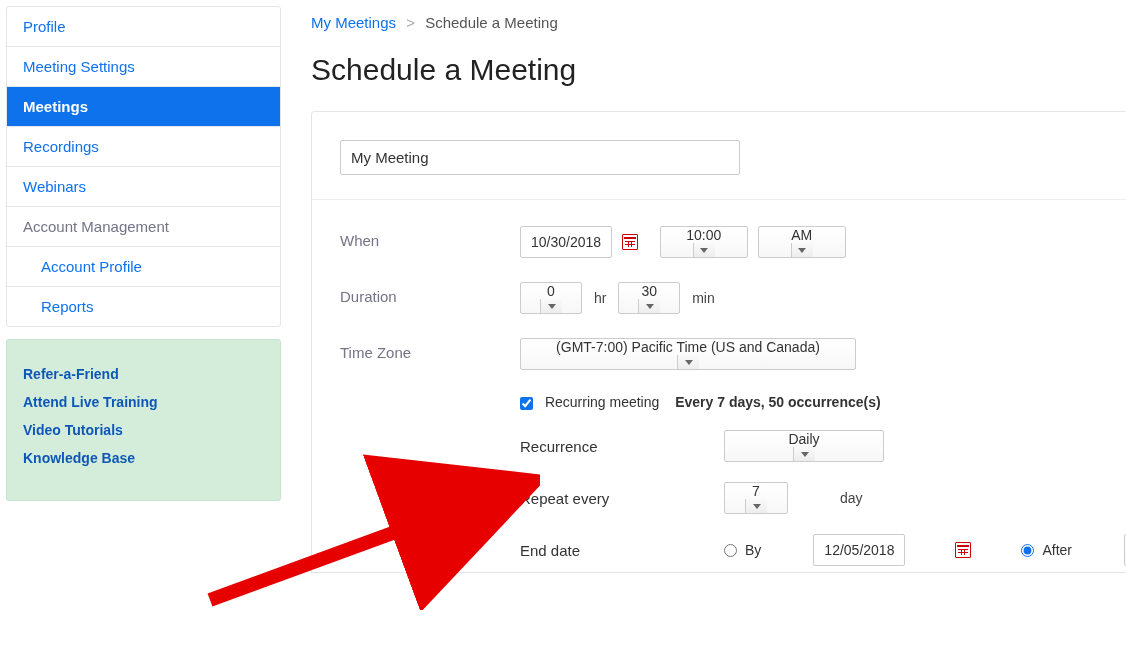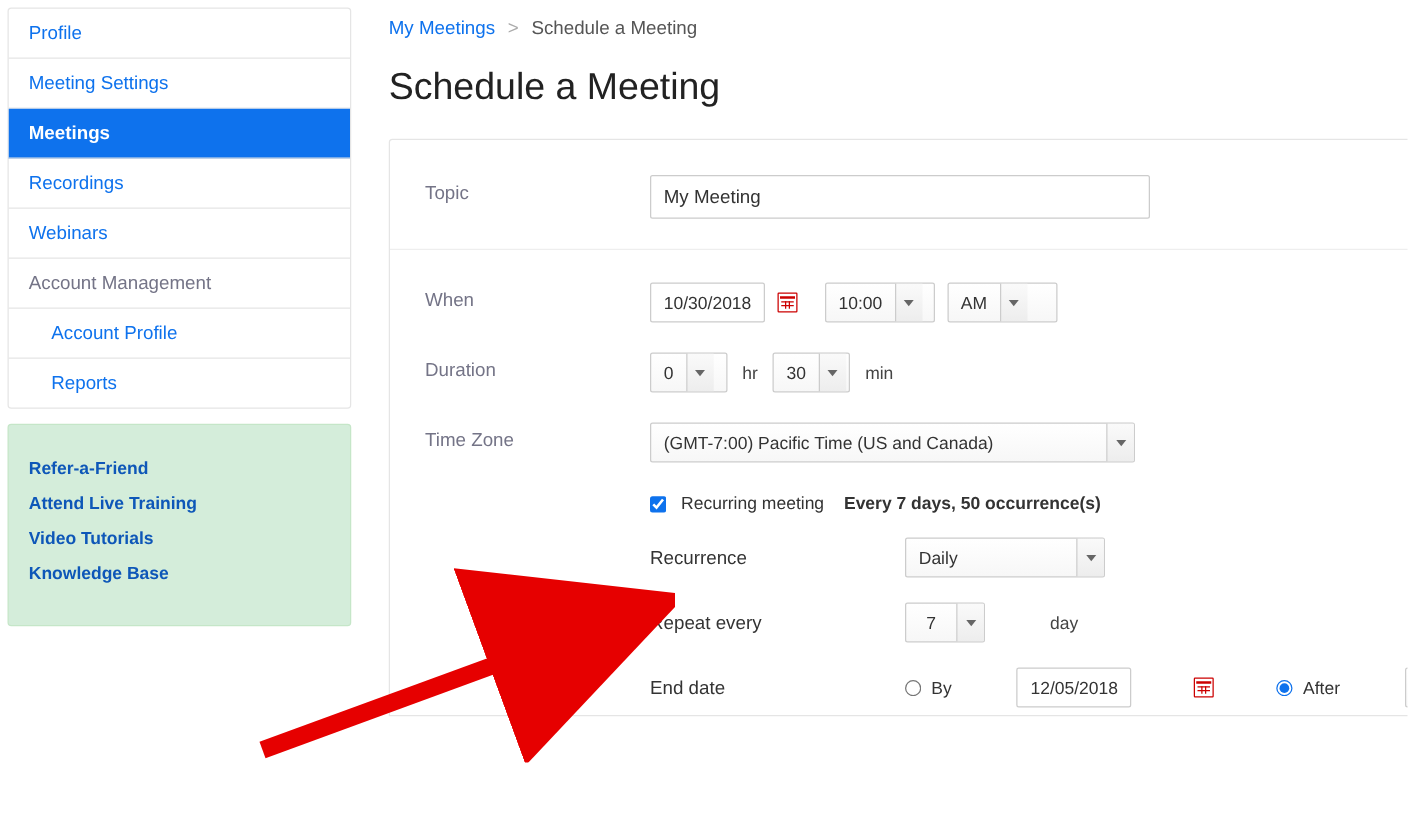--- a/index.html
+++ b/index.html
@@ -90,20 +90,21 @@
     .section-divider { border-top: 1px solid #eee; margin: 8px -28px 26px; }
     .select-like {
       display: inline-flex;
       align-items: center;
       border: 1px solid #ccc;
       border-radius: 2px;
       background: linear-gradient(#fff,#f7f7f7);
       height: 32px;
       position: relative;
       vertical-align: middle;
+      flex-direction: column;
     }
     .select-like .val {
       padding: 0 10px;
       font-size: 14px;
       min-width: 0;
     }
     .select-like .caret {
       width: 22px;
       height: 100%;
       border-left: 1px solid #ccc;
@@ -198,21 +199,20 @@
       <a href="#">My Meetings</a>
       <span class="sep">&gt;</span>
       <span>Schedule a Meeting</span>
     </div>
 
     <h1>Schedule a Meeting</h1>
 
     <div class="form-panel">
 
       <div class="row">
-        <div class="label-col">Topic</div>
         <div class="field-col">
           <input type="text" class="ti" value="My Meeting" style="">
         </div>
       </div>
 
 
       <div class="section-divider"></div>
 
       <div class="row">
         <div class="label-col">When</div>
@@ -243,21 +243,21 @@
             <span class="val">30</span>
               <span class="caret"></span>
           </span>
           <span class="inline-text">min</span>
         </div>
       </div>
 
       <div class="row">
         <div class="label-col">Time Zone</div>
         <div class="field-col">
-          <span class="select-like" style="width:388px">
+          <span class="select-like" style="width:336px">
             <span class="val" style="flex:1">(GMT-7:00) Pacific Time (US and Canada)</span>
               <span class="caret"></span>
           </span>
         </div>
       </div>
 
       <div class="row" style="margin-bottom:6px">
         <div class="label-col"></div>
         <div class="field-col">
           <label>

